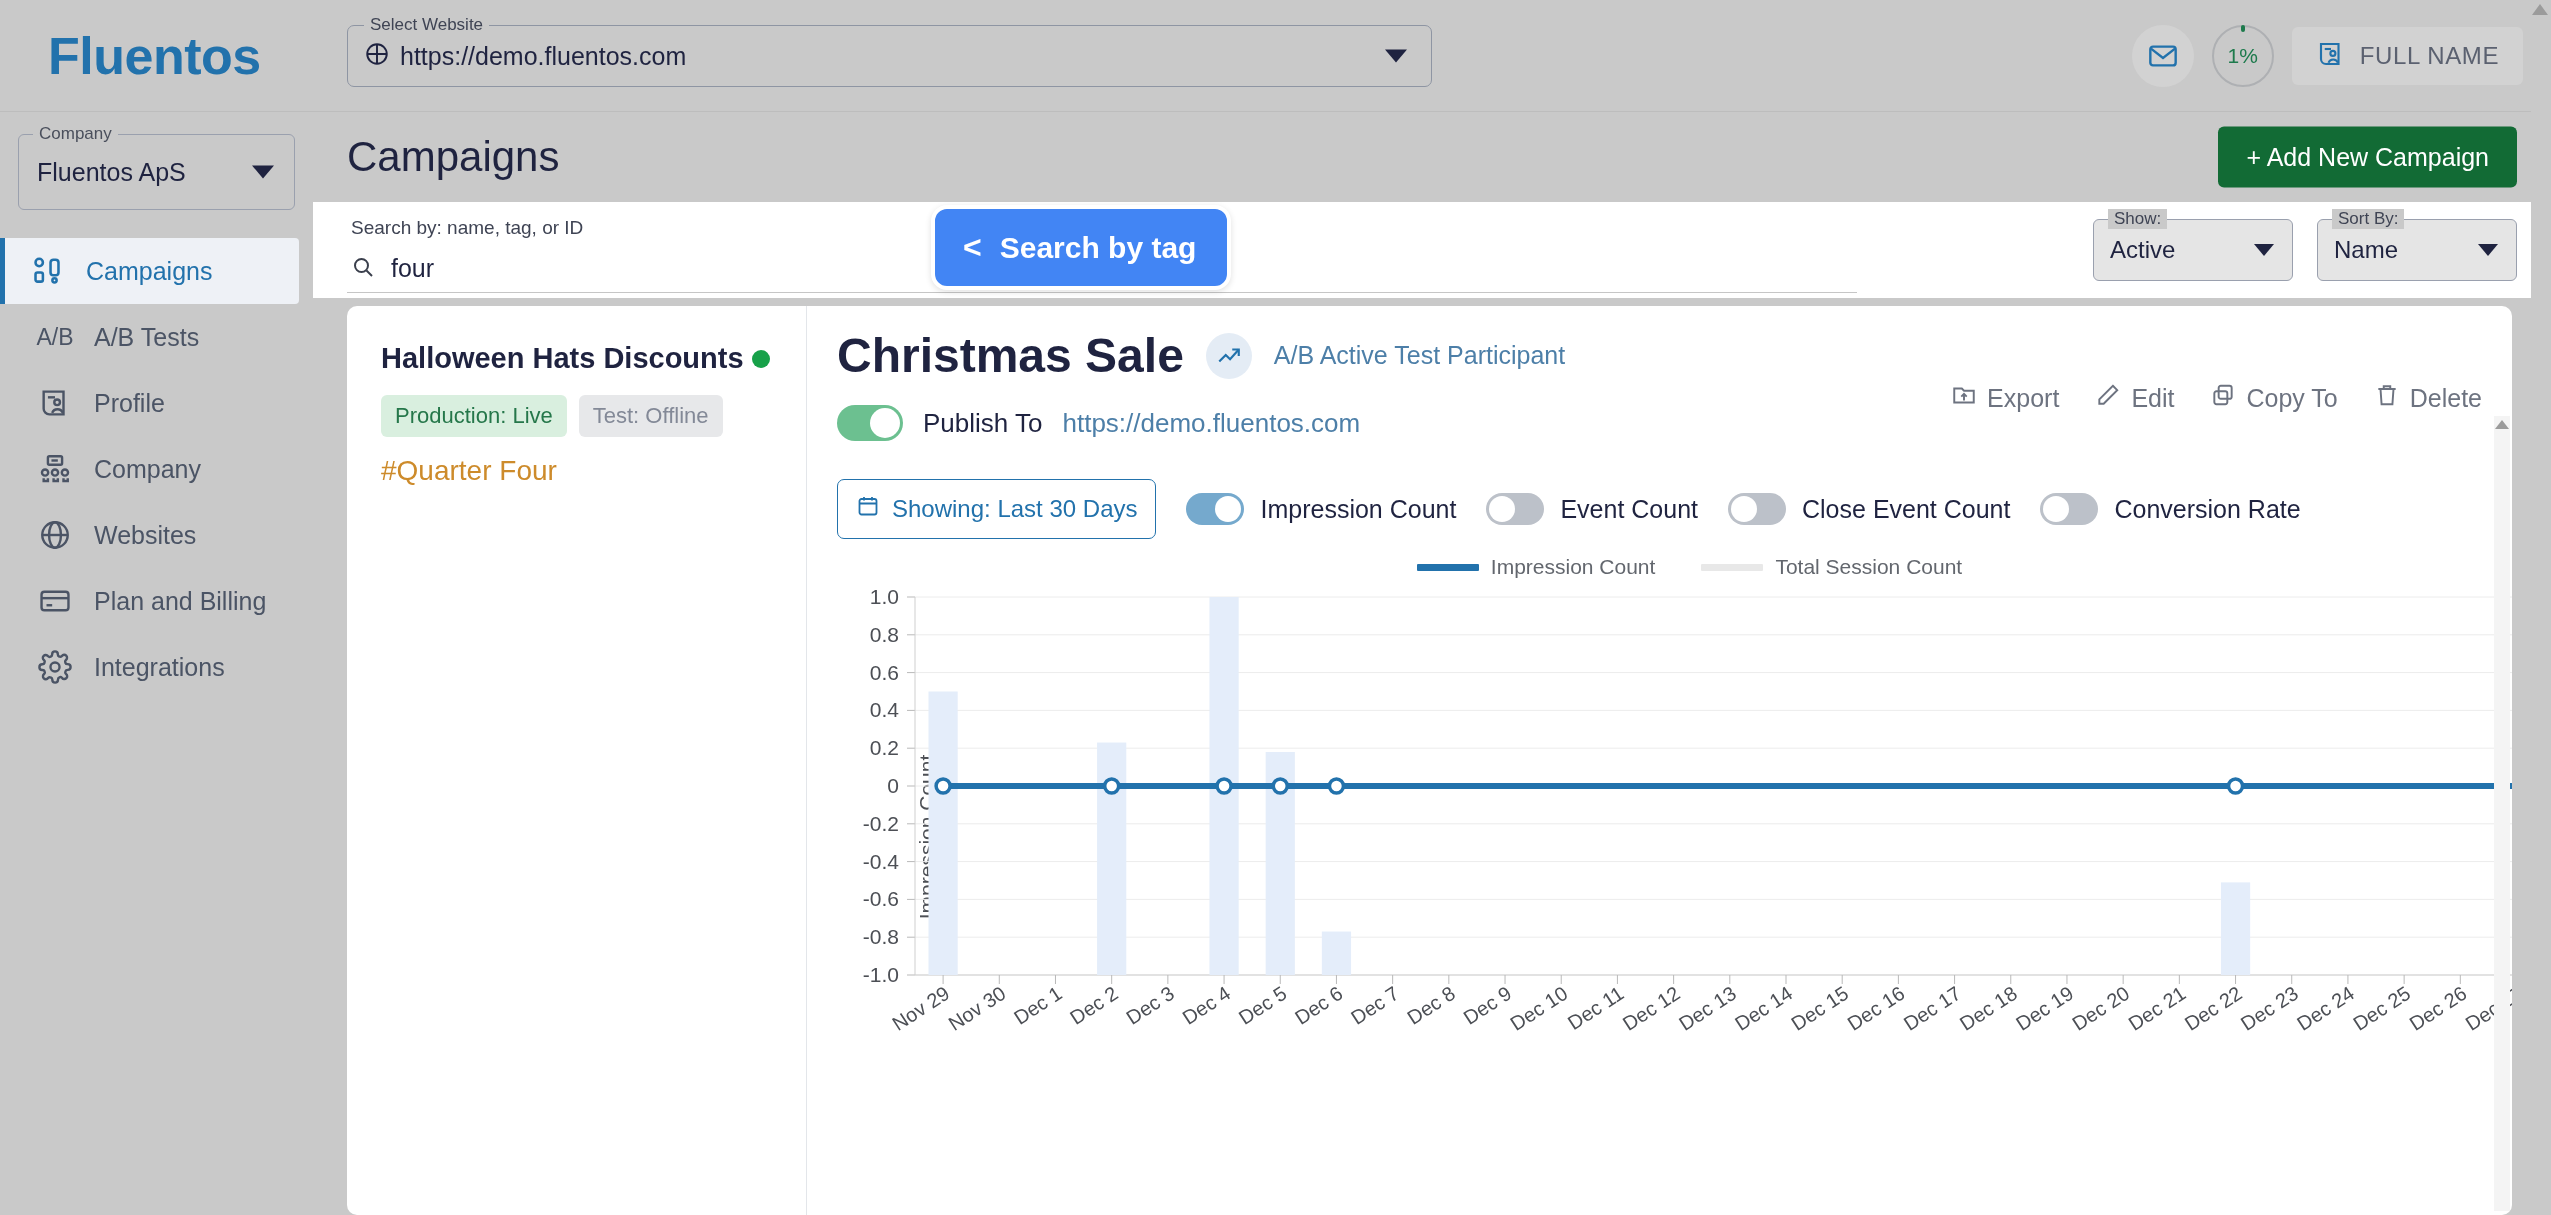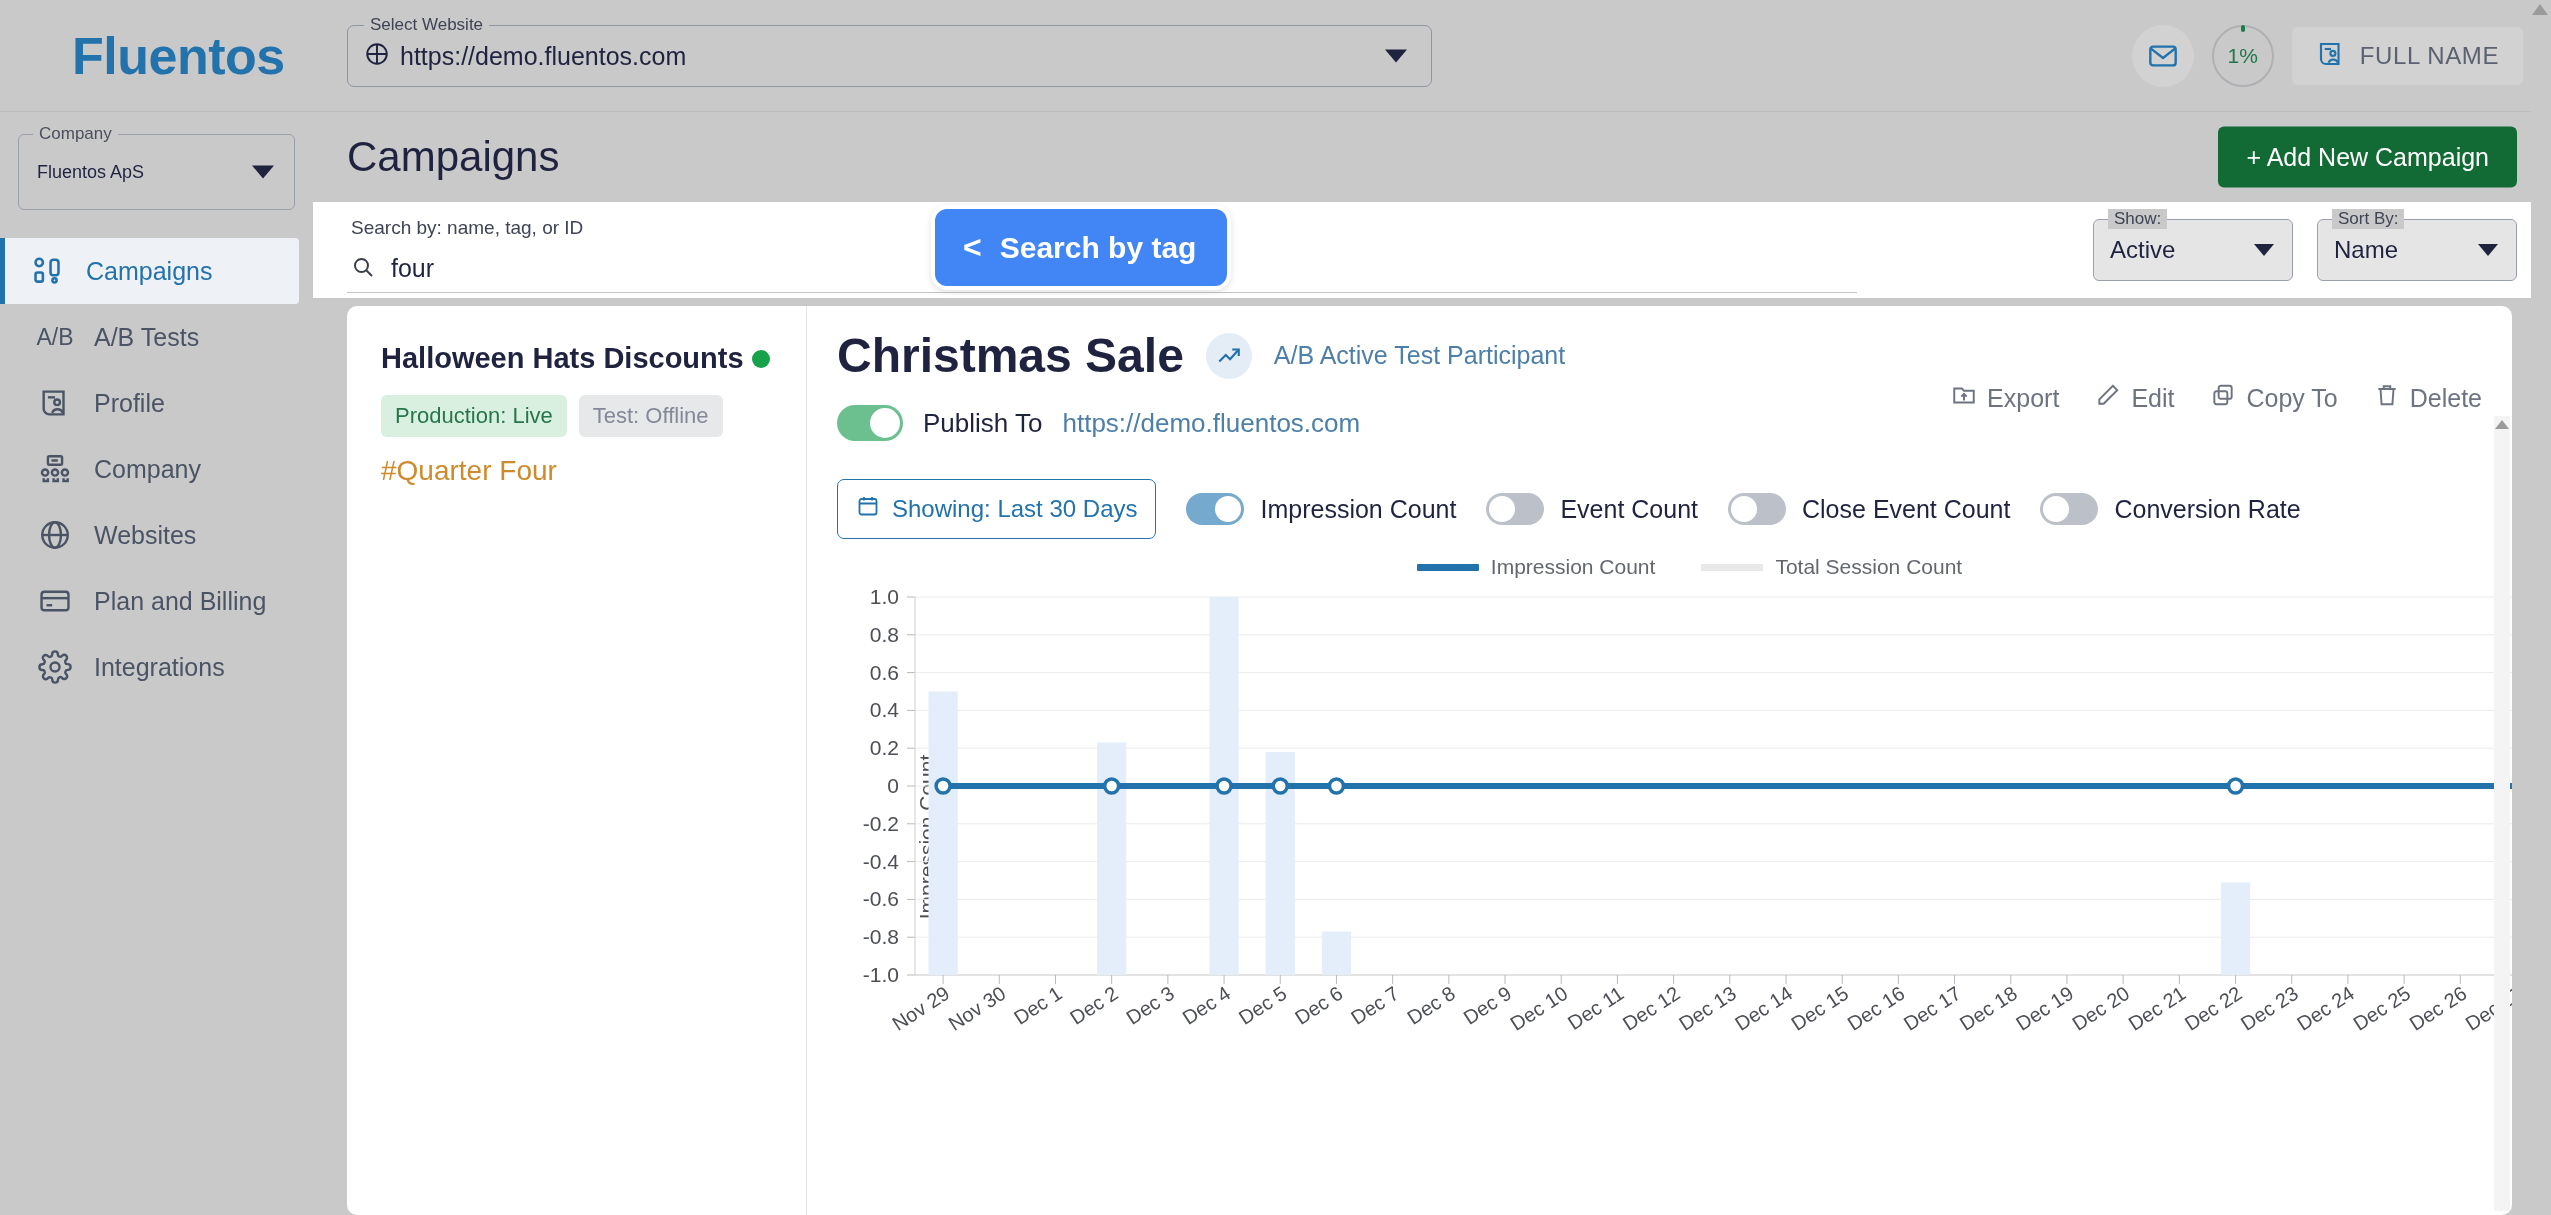--- a/index.html
+++ b/index.html
@@ -10,38 +10,38 @@
     background: #c9c9c9;
   }
   .app { position: relative; width: 2551px; height: 1215px; display: flex; }
 
   
   .sidebar {
     width: 313px; height: 1215px; background: #c9c9c9;
     flex: 0 0 313px; position: relative;
   }
   .brand-wrap {
-    height: 112px; display: flex; align-items: center; padding-left: 72px;
+    height: 112px; display: flex; align-items: center; padding-left: 48px;
     border-bottom: 1px solid #bdbdbd;
   }
   .brand {
     font-size: 52px; font-weight: bold; color: #2272ac;
     letter-spacing: -0.5px;
   }
   .company-field {
     margin: 22px 18px 0 18px; height: 76px; position: relative;
     border: 1px solid #9aa0ae; border-radius: 6px; background: transparent;
   }
   .company-legend {
     position: absolute; top: -11px; left: 14px; background: #c9c9c9;
     padding: 0 6px; font-size: 17px; color: #4a4f5c;
   }
   .company-value {
     position: absolute; left: 18px; top: 50%; transform: translateY(-50%);
-    font-size: 18px; color: #1f2340;
+    font-size: 25px; color: #1f2340;
   }
   .company-caret {
     position: absolute; right: 20px; top: 50%; transform: translateY(-50%);
     width: 0; height: 0; border-left: 11px solid transparent;
     border-right: 11px solid transparent; border-top: 13px solid #1f2340;
   }
   .nav { margin-top: 28px; }
   .nav-item {
     height: 66px; display: flex; align-items: center; padding-left: 26px;
     cursor: pointer; position: relative;

